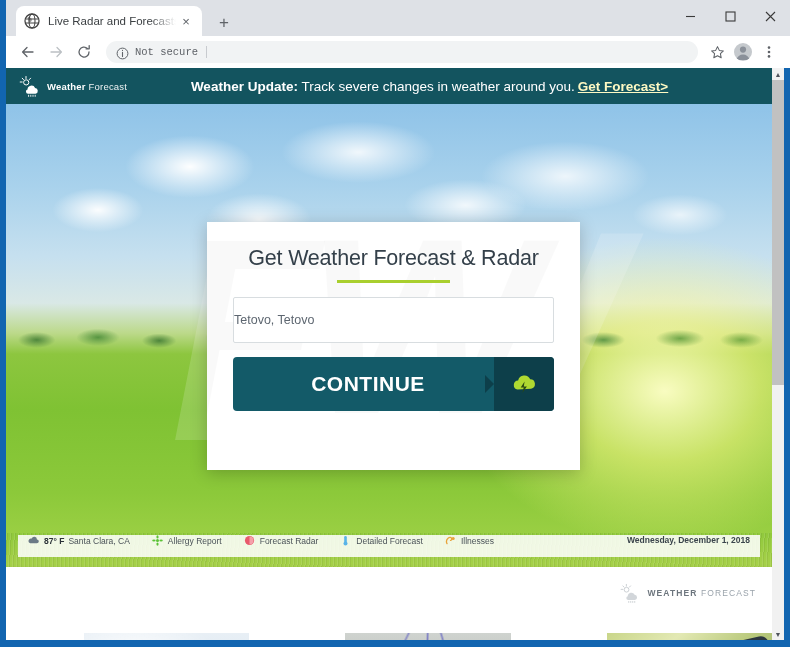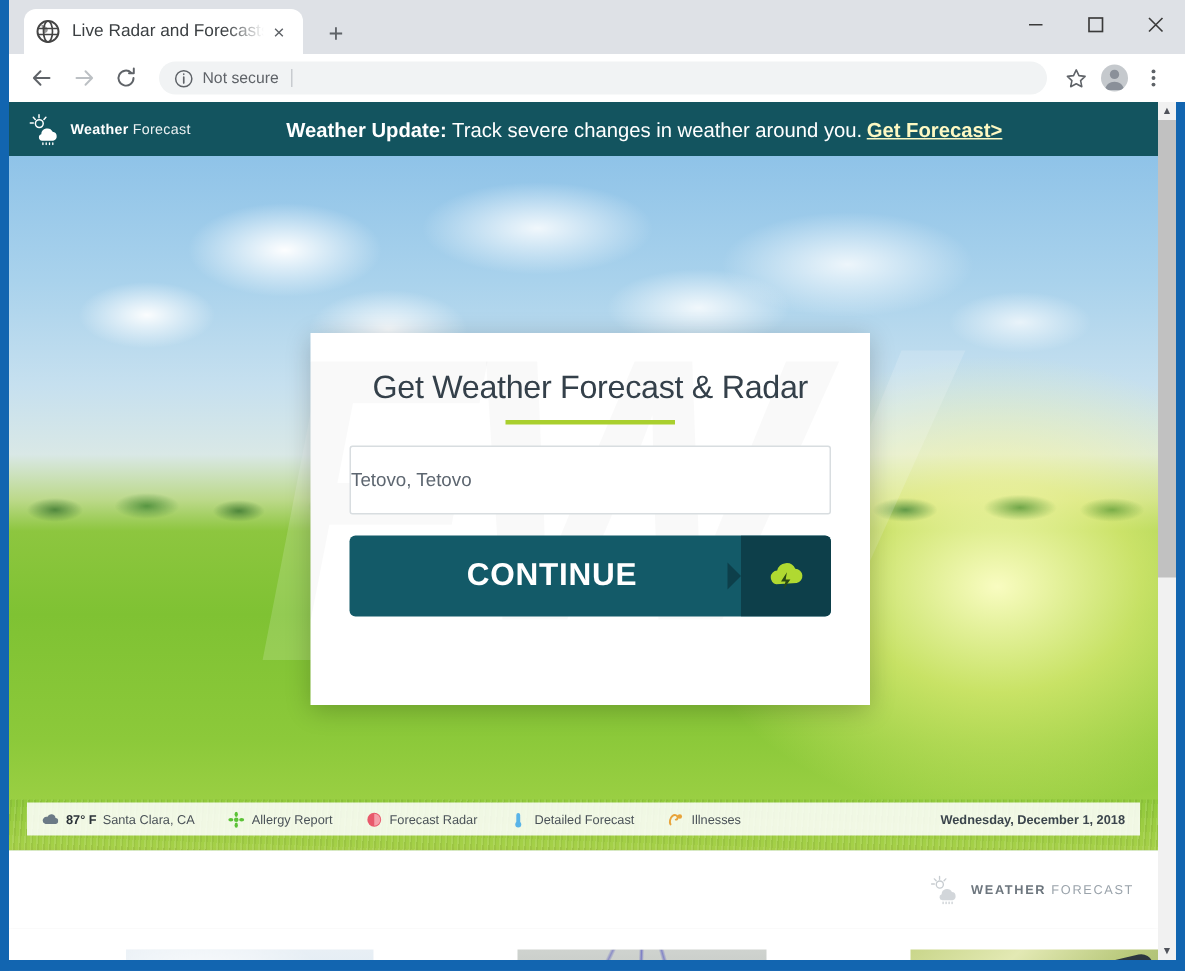--- a/index.html
+++ b/index.html
@@ -98,20 +98,21 @@
   .omnibox .info-icon {
     width: 13px; height: 13px; flex: 0 0 13px;
     margin-right: 6px;
     color: #5f6368;
   }
   .omnibox .notsecure {
     font-size: 10.5px; color: #5f6368;
     white-space: nowrap;
     padding-right: 8px;
     border-right: 1px solid #c8cbcf;
+    font-family: Liberation Mono, monospace;
   }
   .omnibox .urltext {
     font-size: 11px; color: #202124;
     padding-left: 8px;
     white-space: nowrap; overflow: hidden;
     flex: 1 1 auto;
   }
   .tb-icon {
     width: 26px; height: 26px; flex: 0 0 26px;
     display: flex; align-items: center; justify-content: center;
@@ -324,21 +325,21 @@
     border-top: 9px solid transparent;
     border-bottom: 9px solid transparent;
     border-left: 9px solid #0d3f4a;
   }
 
   
   .statusbar {
     position: absolute; left: 12px; bottom: 10px;
     width: 742px; height: 22px;
     background: rgba(255,255,255,.86);
-    display: flex; align-items: center;
+    display: flex; align-items: flex-start;
     padding: 0 10px;
     font-size: 8.5px;
     color: #4a5258;
   }
   .st-item {
     display: flex; align-items: center;
     margin-right: 22px;
     white-space: nowrap;
   }
   .st-item .st-ico {

